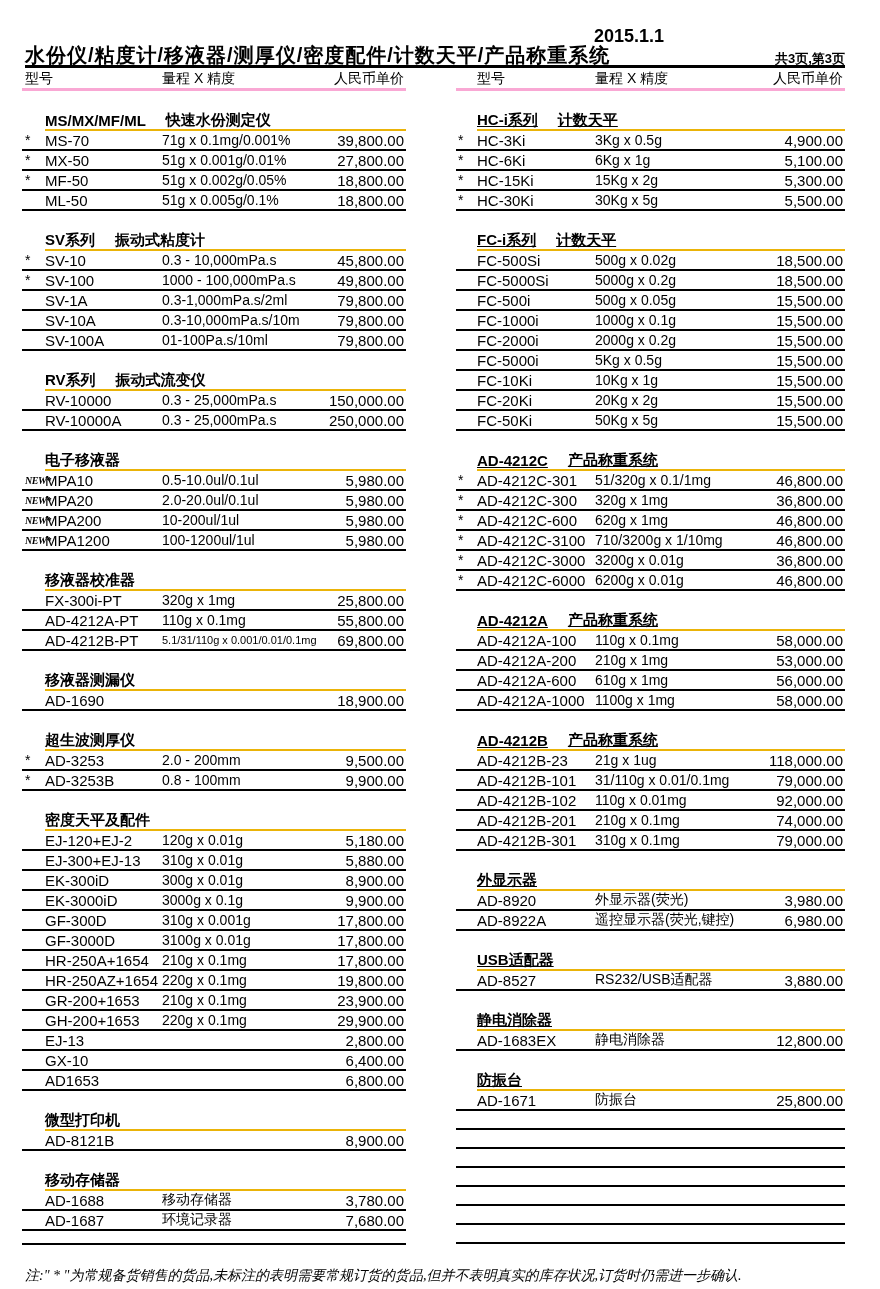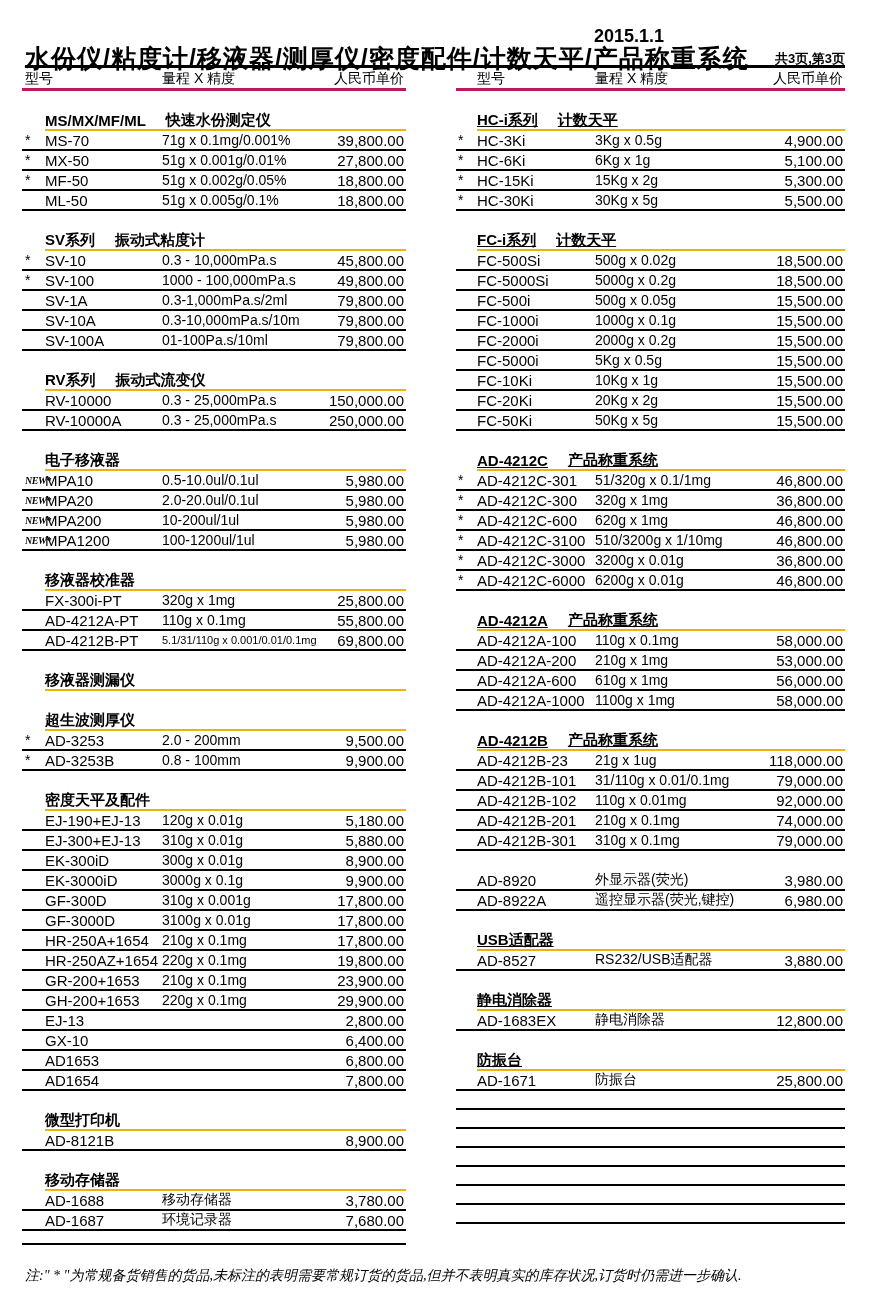--- a/index.html
+++ b/index.html
@@ -1,28 +1,28 @@
 <!DOCTYPE html>
 <html><head>
 <meta charset="utf-8">
 <style>
   html,body { margin:0; padding:0; background:#ffffff; }
   body { width:880px; height:1289px; font-family:"Liberation Sans",sans-serif; color:#000; }
   .page { position:relative; width:880px; height:1289px; background:#fff; overflow:hidden; }
 
   .date { position:absolute; top:26px; left:594px; font-size:18px; font-weight:bold; }
-  .title { position:absolute; top:42px; left:25px; font-size:25px; font-weight:bold; letter-spacing:1px; white-space:nowrap; }
+  .title { position:absolute; top:42px; left:25px; font-size:20px; font-weight:bold; letter-spacing:1px; white-space:nowrap; }
   .pageinfo { position:absolute; top:50px; right:35px; font-size:13px; font-weight:bold; }
   .title-rule { position:absolute; top:65px; left:25px; width:820px; height:3px; background:#000; }
 
   .col { position:absolute; top:70px; }
   .col-left { left:22px; width:384px; }
   .col-right { left:456px; width:389px; }
 
-  .col-header { display:flex; align-items:flex-end; height:18px; border-bottom:3px solid #be185d; font-size:14px; margin-bottom:20px; }
+  .col-header { display:flex; align-items:flex-end; height:18px; border-bottom:3px solid #f9a8d4; font-size:14px; margin-bottom:20px; }
   .h-model { box-sizing:border-box; }
   .col-left .h-model { padding-left:3px; width:140px; }
   .col-right .h-model { padding-left:21px; width:139px; }
   .h-range { white-space:nowrap;text-align:center; }
   .h-price { margin-left:auto; padding-right:2px; }
 
   .section { margin-bottom:20px; }
   .sec-title { height:18px; border-bottom:2px solid #eab308; font-weight:bold; font-size:15px; display:flex; align-items:center; white-space:nowrap; }
   .col-left .sec-title { margin-left:23px; }
   .col-right .sec-title { margin-left:21px;text-decoration:underline; }
@@ -193,20 +193,26 @@
           <span class="marker"></span>
           <span class="model">AD-4212B-PT</span>
           <span class="spec small">5.1/31/110g x 0.001/0.01/0.1mg</span>
           <span class="price">69,800.00</span>
         </div>
       </div>
       <div class="section">
         <div class="sec-title">
           <span class="sec-name">移液器测漏仪</span>
         </div>
+        <div class="row">
+          <span class="marker"></span>
+          <span class="model">AD-1690</span>
+          <span class="spec"></span>
+          <span class="price">18,900.00</span>
+        </div>
       </div>
       <div class="section">
         <div class="sec-title">
           <span class="sec-name">超生波测厚仪</span>
         </div>
         <div class="row">
           <span class="marker">*</span>
           <span class="model">AD-3253</span>
           <span class="spec">2.0 - 200mm</span>
           <span class="price">9,500.00</span>
@@ -217,21 +223,21 @@
           <span class="spec">0.8 - 100mm</span>
           <span class="price">9,900.00</span>
         </div>
       </div>
       <div class="section">
         <div class="sec-title">
           <span class="sec-name">密度天平及配件</span>
         </div>
         <div class="row">
           <span class="marker"></span>
-          <span class="model">EJ-190+EJ-13</span>
+          <span class="model">EJ-120+EJ-2</span>
           <span class="spec">120g x 0.01g</span>
           <span class="price">5,180.00</span>
         </div>
         <div class="row">
           <span class="marker"></span>
           <span class="model">EJ-300+EJ-13</span>
           <span class="spec">310g x 0.01g</span>
           <span class="price">5,880.00</span>
         </div>
         <div class="row">
@@ -292,26 +298,20 @@
           <span class="marker"></span>
           <span class="model">GX-10</span>
           <span class="spec"></span>
           <span class="price">6,400.00</span>
         </div>
         <div class="row">
           <span class="marker"></span>
           <span class="model">AD1653</span>
           <span class="spec"></span>
           <span class="price">6,800.00</span>
-        </div>
-        <div class="row">
-          <span class="marker"></span>
-          <span class="model">AD1654</span>
-          <span class="spec"></span>
-          <span class="price">7,800.00</span>
         </div>
       </div>
       <div class="section">
         <div class="sec-title">
           <span class="sec-name">微型打印机</span>
         </div>
         <div class="row">
           <span class="marker"></span>
           <span class="model">AD-8121B</span>
           <span class="spec"></span>
@@ -453,21 +453,21 @@
         </div>
         <div class="row">
           <span class="marker">*</span>
           <span class="model">AD-4212C-600</span>
           <span class="spec">620g x 1mg</span>
           <span class="price">46,800.00</span>
         </div>
         <div class="row">
           <span class="marker">*</span>
           <span class="model">AD-4212C-3100</span>
-          <span class="spec">510/3200g x 1/10mg</span>
+          <span class="spec">710/3200g x 1/10mg</span>
           <span class="price">46,800.00</span>
         </div>
         <div class="row">
           <span class="marker">*</span>
           <span class="model">AD-4212C-3000</span>
           <span class="spec">3200g x 0.01g</span>
           <span class="price">36,800.00</span>
         </div>
         <div class="row">
           <span class="marker">*</span>
@@ -536,20 +536,23 @@
           <span class="price">74,000.00</span>
         </div>
         <div class="row">
           <span class="marker"></span>
           <span class="model">AD-4212B-301</span>
           <span class="spec">310g x 0.1mg</span>
           <span class="price">79,000.00</span>
         </div>
       </div>
       <div class="section">
+        <div class="sec-title">
+          <span class="sec-name">外显示器</span>
+        </div>
         <div class="row">
           <span class="marker"></span>
           <span class="model">AD-8920</span>
           <span class="spec">外显示器(荧光)</span>
           <span class="price">3,980.00</span>
         </div>
         <div class="row">
           <span class="marker"></span>
           <span class="model">AD-8922A</span>
           <span class="spec">遥控显示器(荧光,键控)</span>

